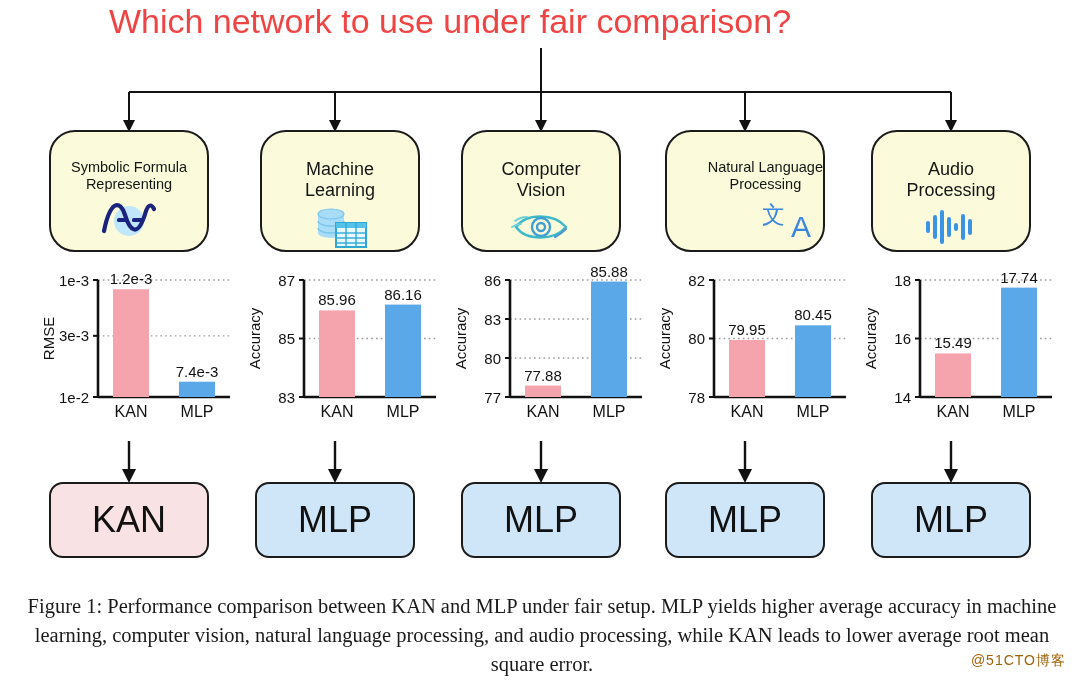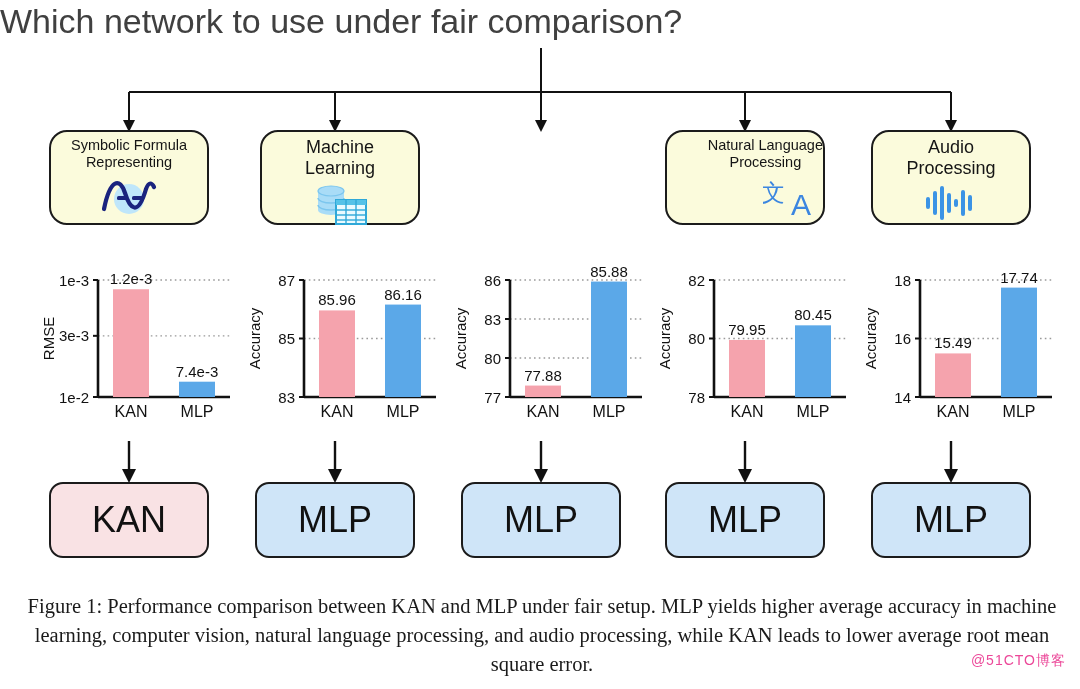--- a/index.html
+++ b/index.html
@@ -9,41 +9,42 @@
     background:#ffffff;
     font-family:"Liberation Sans", sans-serif;
     color:#111;
     position:relative;
     overflow:hidden;
   }
 
   
   #title {
     position:absolute; left:0; top:2px; width:900px;
+    text-align:center;
     font-size:34px; font-weight:400; letter-spacing:0px;
-    color:#404040;
+    color:#ef4444;
     font-family:"Liberation Sans", sans-serif;
   }
 
   
   #connectors { position:absolute; left:0; top:0; width:1080px; height:140px; }
 
   
   #cat-row {
     position:absolute; left:0; top:130px; width:1080px; height:125px;
   }
   .cat-box {
     position:absolute; top:0;
-    width:160px; height:95px;
+    width:160px; height:122px;
     background:#FBFBDC;
     border:2px solid #1b1b1b;
-    border-radius:18px;
+    border-radius:26px;
     display:flex; flex-direction:column;
     align-items:center; justify-content:flex-start;
-    padding-top:5px;
+    padding-top:27px;
   }
   .cat-label {
     text-align:center;
     line-height:1.14;
     color:#151515;
     white-space:pre-line;
   }
   .cat-label.big { font-size:18px; }
   .cat-label.small { font-size:14.5px; }
   .cat-icon { margin-top:4px; height:46px; display:flex; align-items:center; justify-content:center; }
@@ -75,21 +76,21 @@
   #caption {
     position:absolute; left:22px; top:592px; width:1040px;
     font-family:"Liberation Serif", serif;
     font-size:20.5px; line-height:1.42;
     color:#1a1a1a;
     text-align:center;
   }
   #watermark {
     position:absolute; right:14px; top:652px;
     font-family:"Liberation Sans", sans-serif;
-    font-size:14px; color:#ec4899; letter-spacing:1px;
+    font-size:14px; color:#a16207; letter-spacing:1px;
   }
 </style>
 </head>
 <body>
 
 <div id="title">Which network to use under fair comparison?</div>
 
 <svg id="connectors" viewBox="0 0 1080 140">
   <g stroke="#111" stroke-width="2" fill="none">
     <line x1="541" y1="48" x2="541" y2="92"></line>
@@ -142,20 +143,34 @@
           <line x1="37" y1="18" x2="37" y2="42" stroke="#2FA8D8" stroke-width="1.4"></line>
           <line x1="47" y1="18" x2="47" y2="42" stroke="#2FA8D8" stroke-width="1.4"></line>
           <line x1="27" y1="28" x2="57" y2="28" stroke="#2FA8D8" stroke-width="1.4"></line>
           <line x1="27" y1="33" x2="57" y2="33" stroke="#2FA8D8" stroke-width="1.4"></line>
           <line x1="27" y1="38" x2="57" y2="38" stroke="#2FA8D8" stroke-width="1.4"></line>
         </g>
       </svg>
     </div>
   </div>
 
+  <div class="cat-box" style="left:461px;">
+    <div class="cat-label big">Computer
+Vision</div>
+    <div class="cat-icon">
+      <svg width="66" height="40" viewBox="0 0 66 40">
+        <path d="M8 20 C18 6, 46 6, 58 20 C46 34, 18 34, 8 20 Z" fill="none" stroke="#3FB8C8" stroke-width="2.4"></path>
+        <circle cx="33" cy="20" r="9" fill="none" stroke="#3F9FD0" stroke-width="2.4"></circle>
+        <circle cx="33" cy="20" r="4" fill="none" stroke="#3F9FD0" stroke-width="2.4"></circle>
+        <path d="M7 14 C11 11, 15 10, 19 10" stroke="#6ED4D9" stroke-width="2" fill="none" stroke-linecap="round"></path>
+        <path d="M4 20 C7 18, 10 17, 13 17" stroke="#6ED4D9" stroke-width="2" fill="none" stroke-linecap="round"></path>
+        <path d="M47 30 C51 28, 55 25, 58 22" stroke="#4F96C9" stroke-width="2" fill="none" stroke-linecap="round"></path>
+      </svg>
+    </div>
+  </div>
 
   <div class="cat-box" style="left:665px;align-items:flex-end;">
     <div class="cat-label small">Natural Language
 Processing</div>
     <div class="cat-icon">
       <svg width="60" height="44" viewBox="0 0 60 44">
         <text x="10" y="26" font-family="'DejaVu Sans', sans-serif" font-size="24" fill="#3B86E0" text-anchor="middle">文</text>
         <text x="38" y="40" font-family="'Liberation Sans', sans-serif" font-size="30" fill="#3B86E0" text-anchor="middle">A</text>
       </svg>
     </div>

